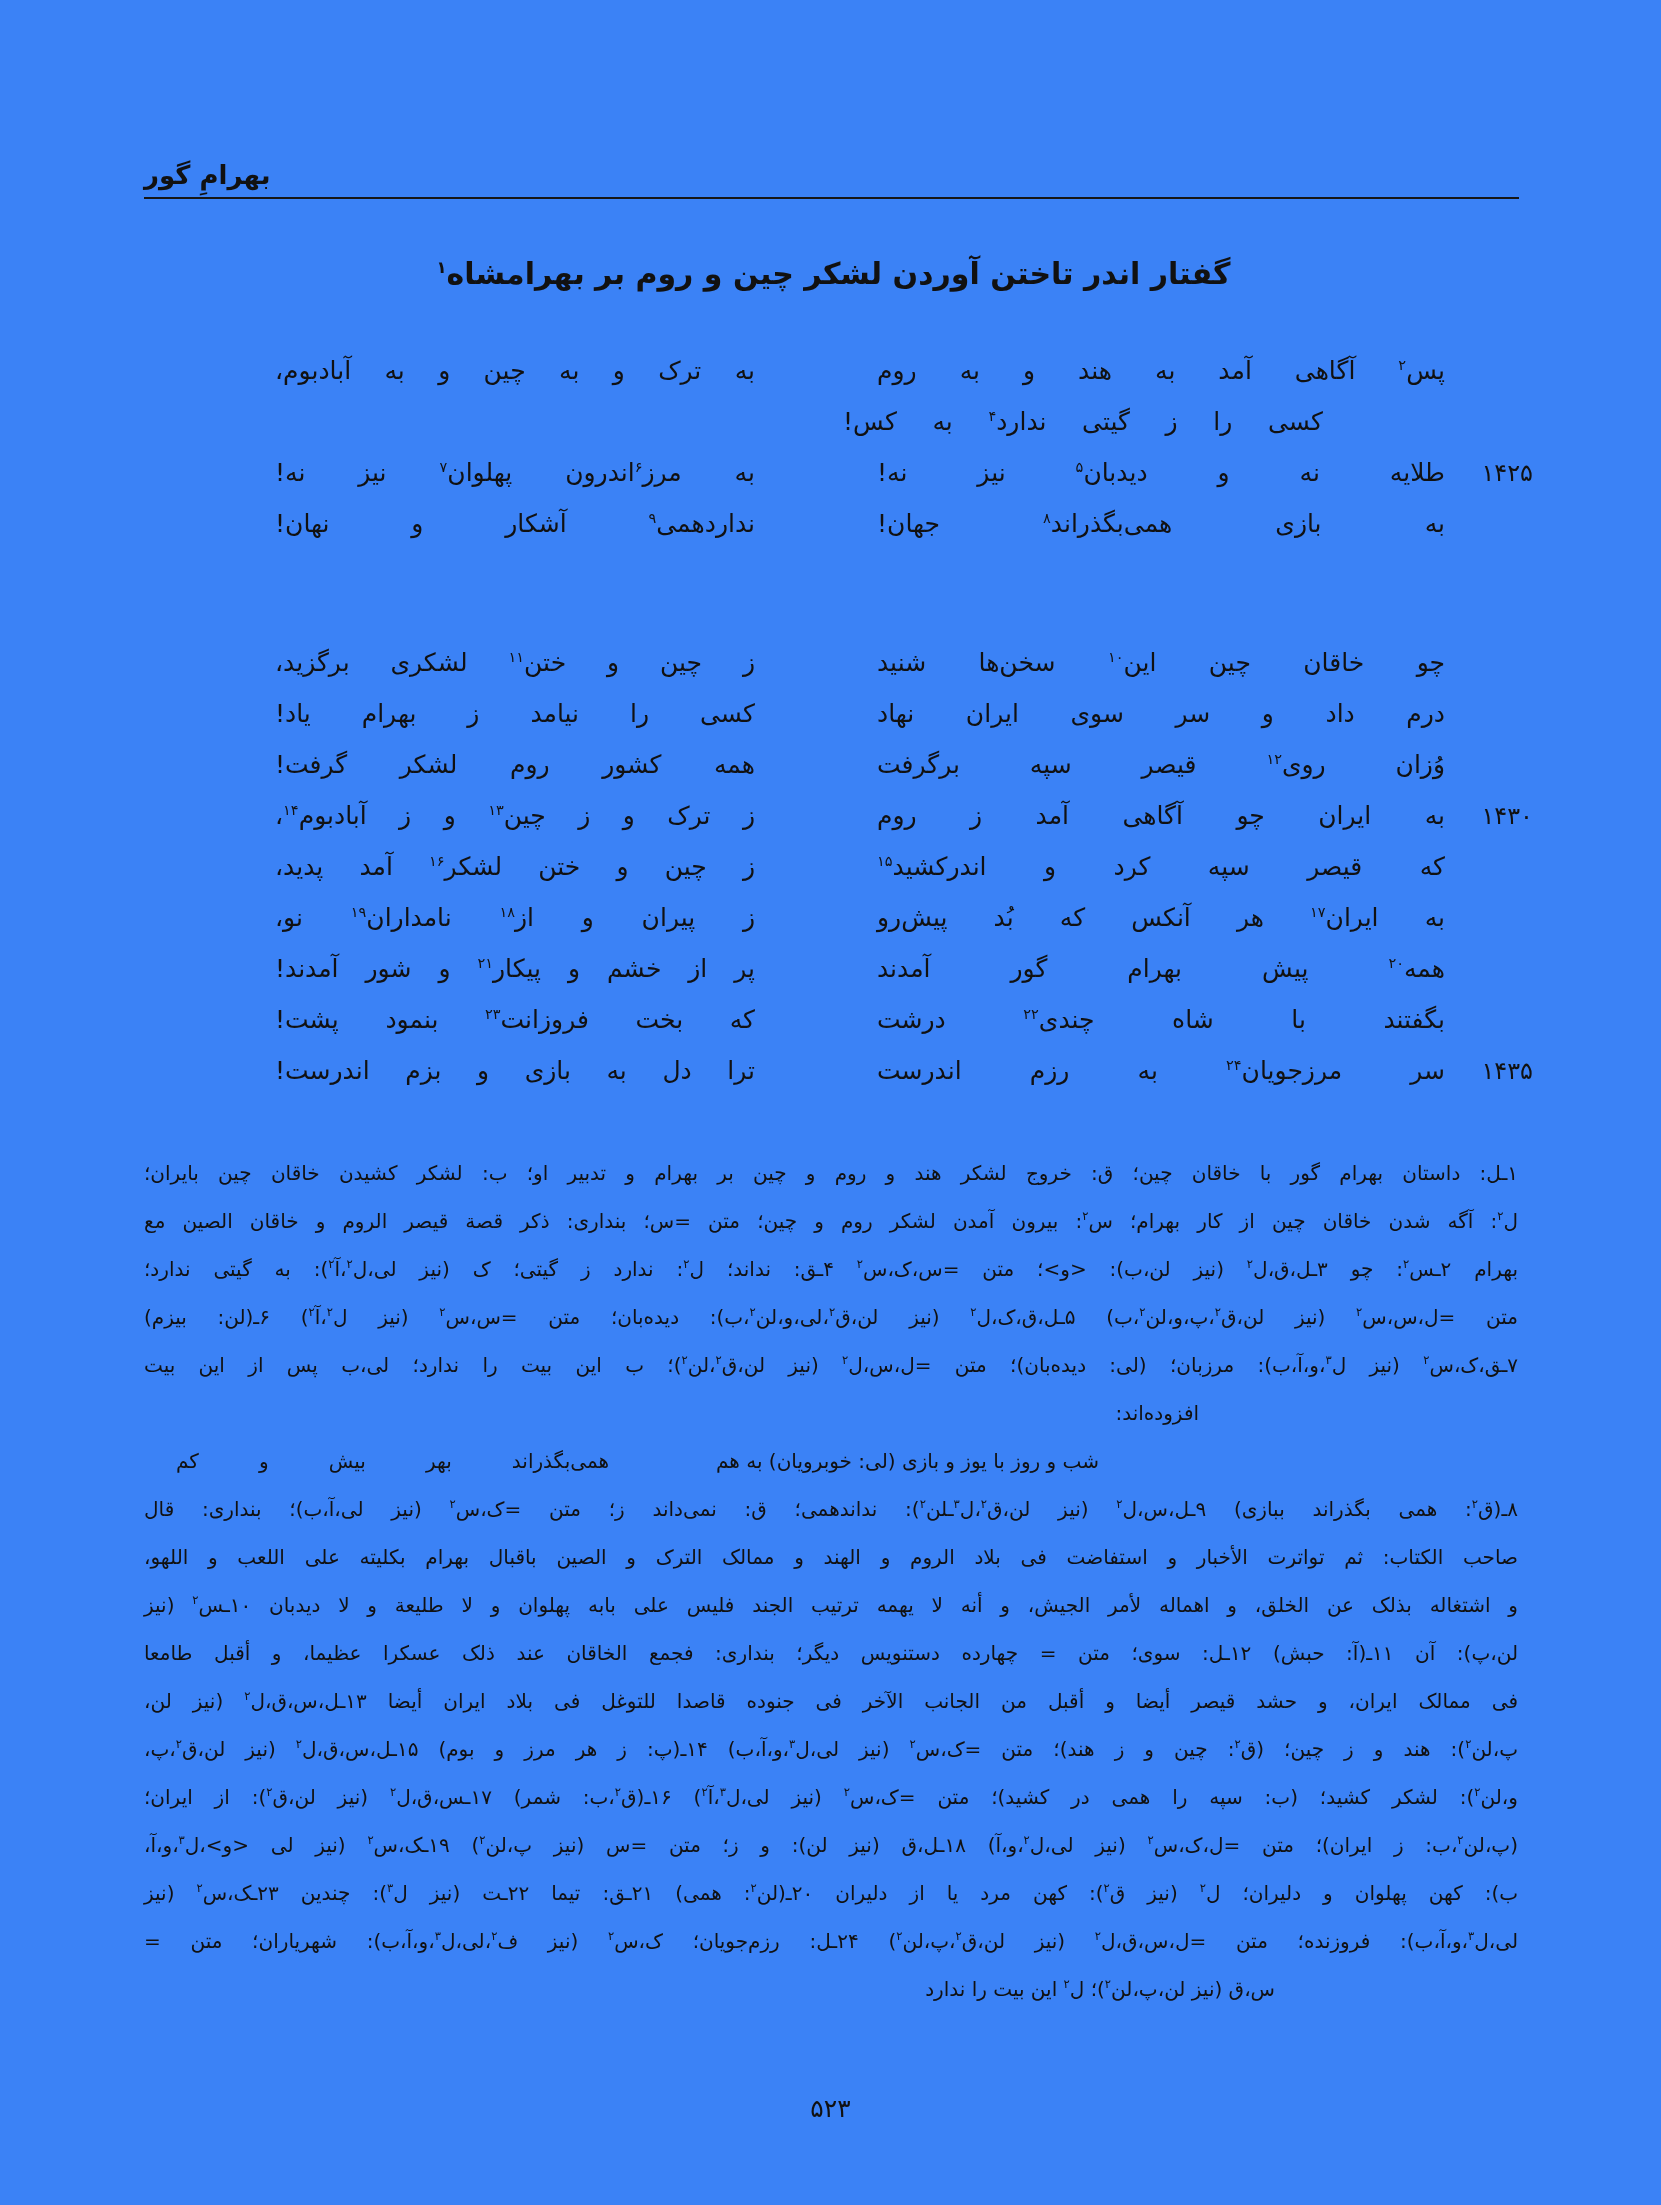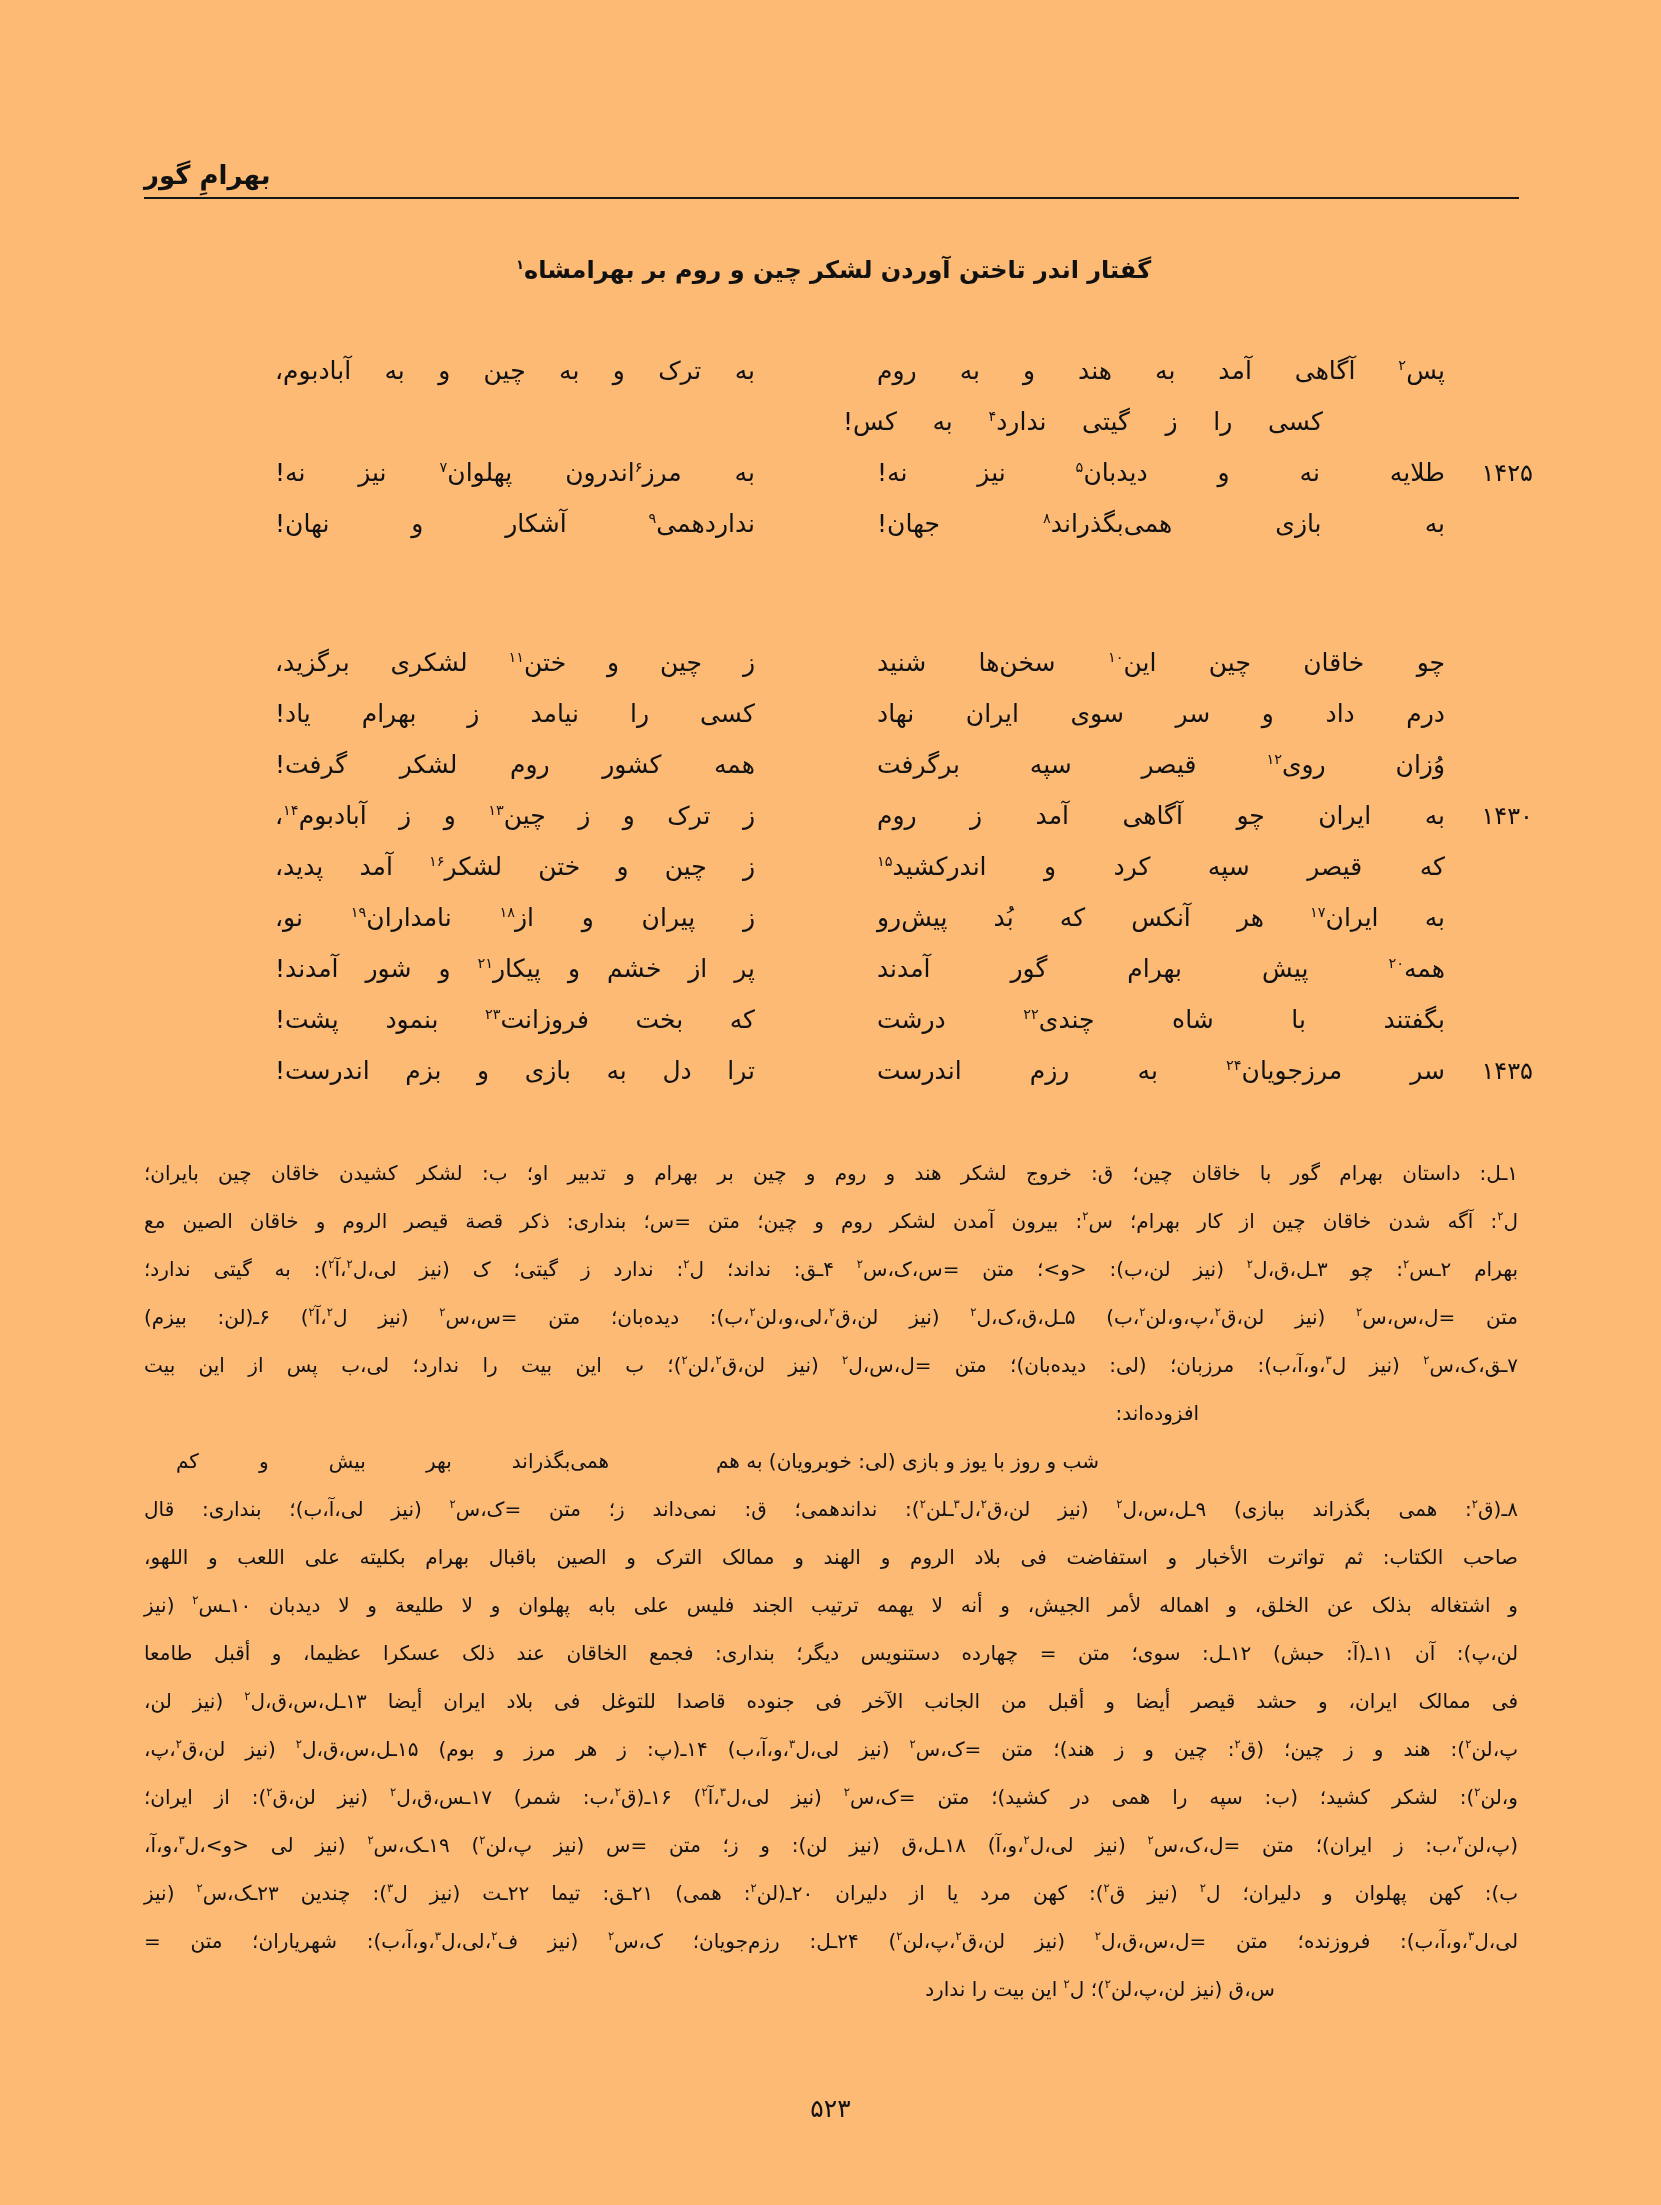--- a/index.html
+++ b/index.html
@@ -1,39 +1,39 @@
 <!DOCTYPE html>
 <html lang="fa" dir="rtl" style="font-size:10.8px"><head>
 <meta charset="utf-8">
 <style>
   html,body{margin:0;padding:0;background:#e8e8e8;}
   .page{
     position:relative;
     width:1661px;height:2205px;
     margin:0 auto;
-    background:#fdba74;
+    background:#3b82f6;
     color:#111;
     font-family:"DejaVu Sans", sans-serif;
     direction:rtl;
     overflow:hidden;
   }
   
   .running-head{
     position:absolute;left:144px;top:160px;
     font-size:26px;font-weight:bold;
     direction:rtl;
   }
   .head-rule{
     position:absolute;left:144px;right:142px;top:197px;
     height:2px;background:#161616;
   }
   
   .section-title{
     position:absolute;top:256px;left:0;right:0;
-    text-align:center;font-size:24px;font-weight:bold;padding-left:6px;
+    text-align:center;font-size:30px;font-weight:bold;padding-left:6px;
   }
   .section-title sup{font-size:0.55em;line-height:0;}
   
   .poem{position:absolute;top:345px;right:128px;width:1345px;}
   .poem-group{margin-bottom:88px;}
   .couplet{display:flex;direction:rtl;height:51px;align-items:center;}
   .vnum{width:88px;font-size:24px;text-align:right;flex:none;}
   .hemi{
     font-size:25px;flex:none;
     text-align:justify;text-align-last:justify;

